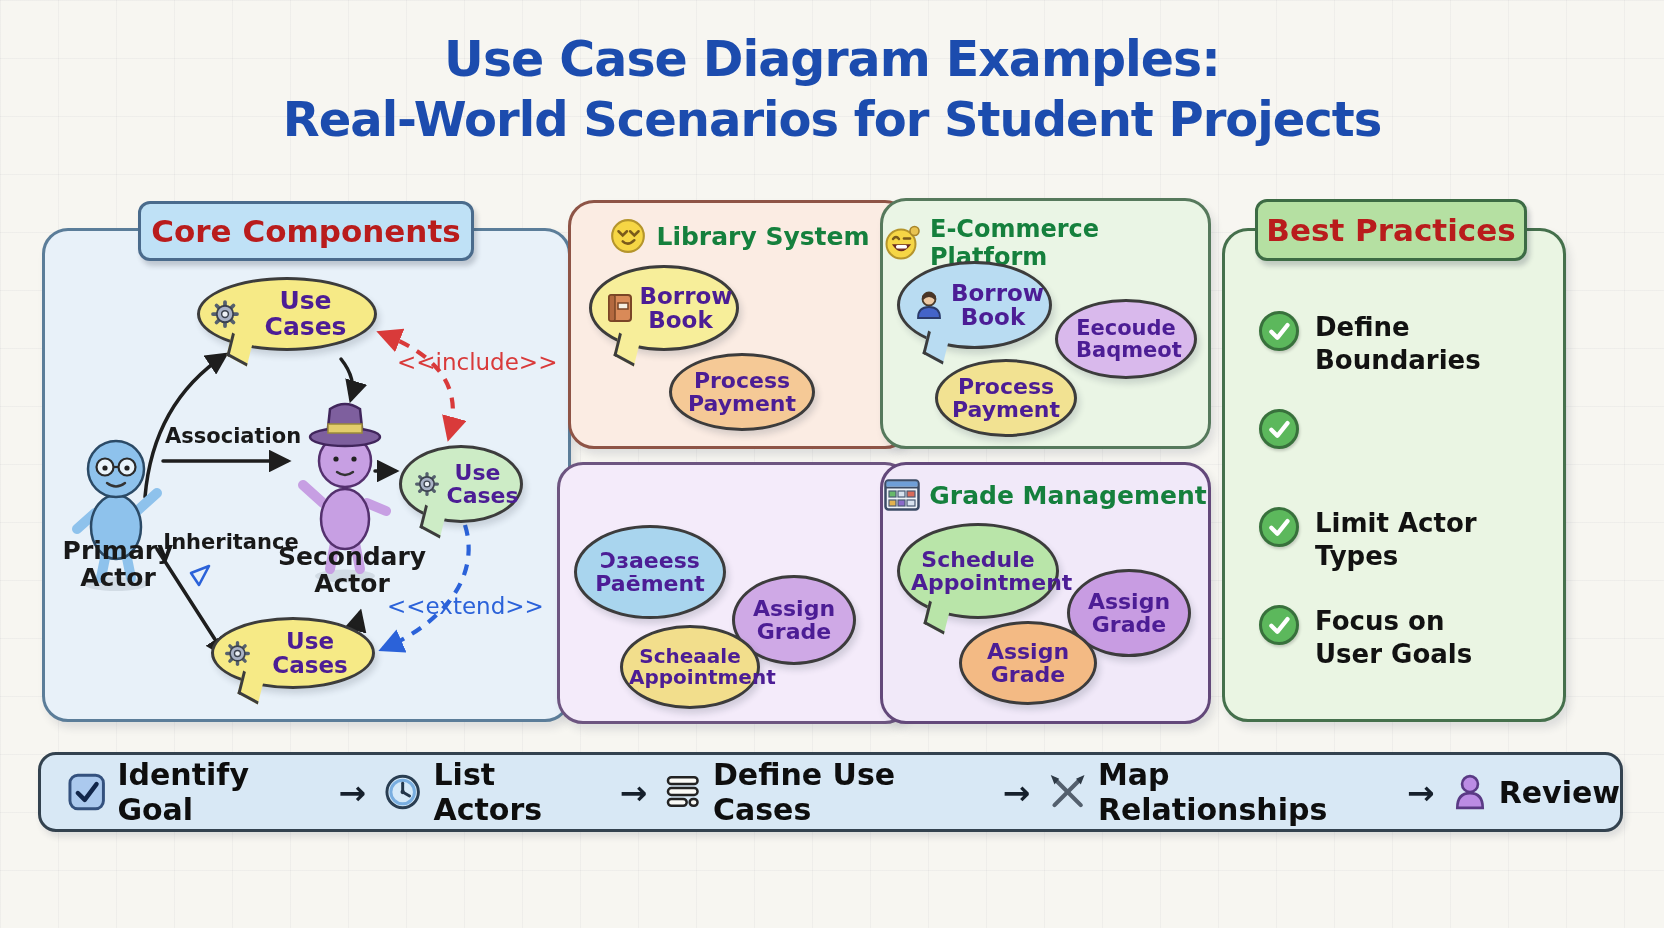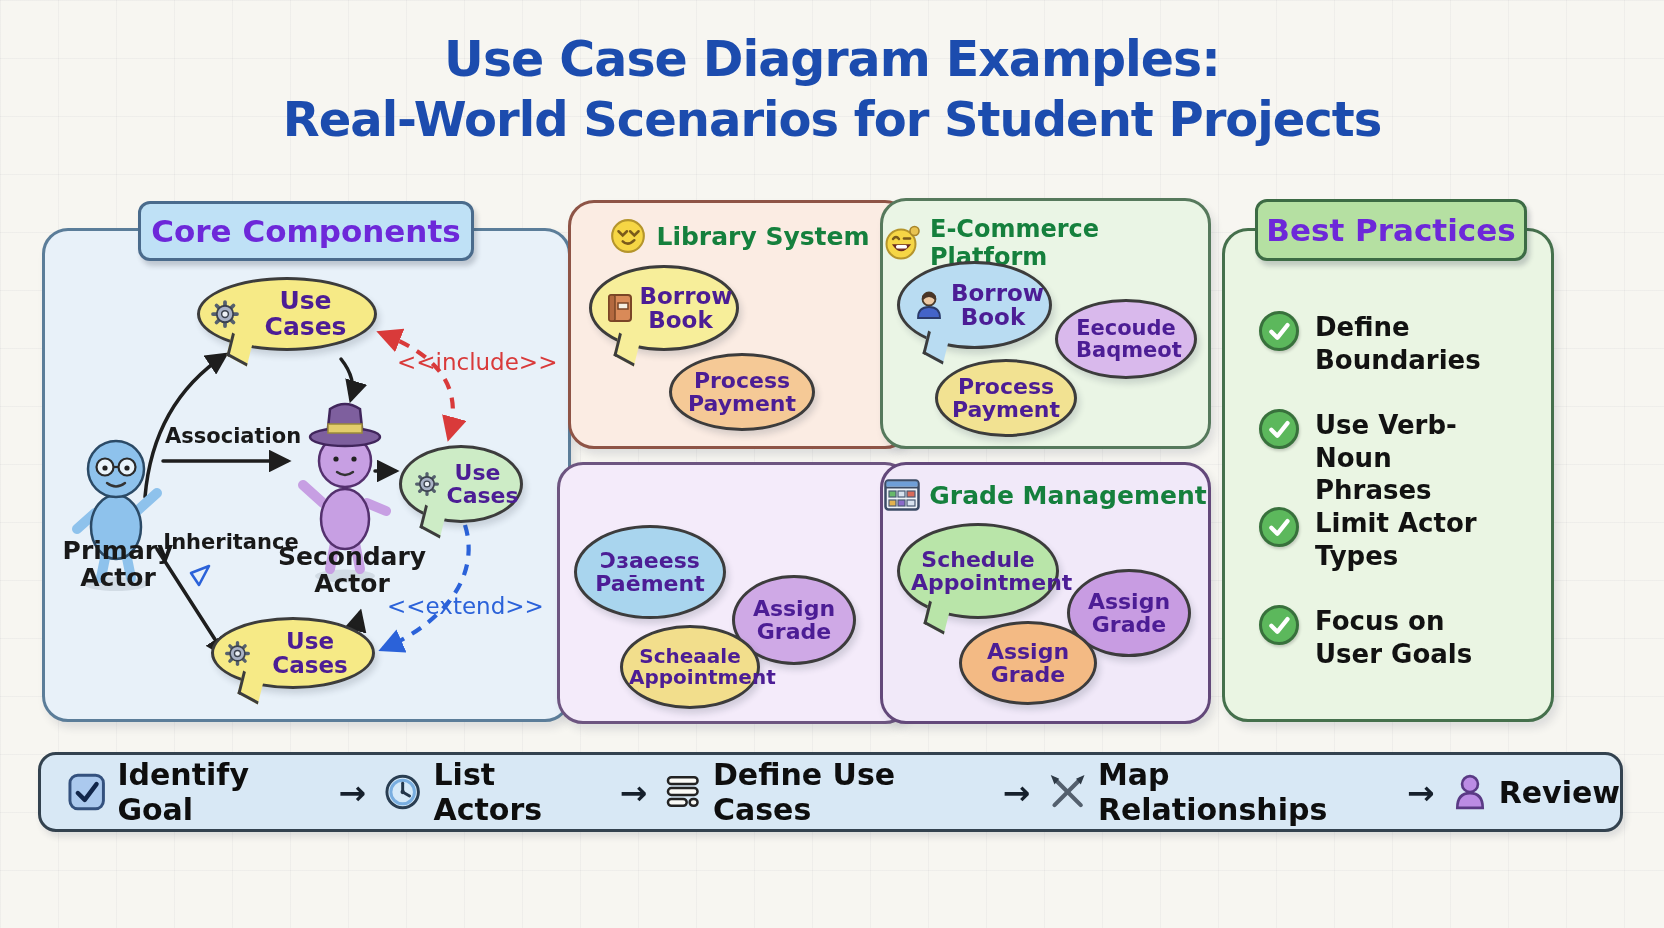--- a/index.html
+++ b/index.html
@@ -12,24 +12,24 @@
   .title{position:absolute;top:30px;left:0;right:0;text-align:center;font-weight:bold;color:#1c4cae;line-height:1.22;}
   .title .l1{font-size:49px;letter-spacing:-1px;}
   .title .l2{font-size:48px;letter-spacing:-1px;}
 
   .panel{position:absolute;border-radius:26px;box-shadow:4px 6px 8px rgba(40,50,70,0.12);}
   .core{left:42px;top:228px;width:523px;height:488px;background:#e8f1f9;border:3px solid #5b7d99;}
   .library{left:568px;top:200px;width:337px;height:243px;background:#fbece3;border:3px solid #8e5446;}
   .ecommerce{left:880px;top:198px;width:325px;height:245px;background:#eaf5e5;border:3px solid #56795c;}
   .hospital{left:557px;top:462px;width:348px;height:256px;background:#f4ebfa;border:3px solid #6d5580;}
   .grade{left:880px;top:462px;width:325px;height:256px;background:#f1e9f9;border:3px solid #63487a;}
-  .best{left:1222px;top:228px;width:326px;height:488px;background:#eaf5e3;border:3px solid #45704c;}
+  .best{left:1222px;top:228px;width:326px;height:488px;background:#eaf5e3;border:3px solid #45704c;padding-left:12px;}
 
   .tab{position:absolute;display:flex;align-items:center;justify-content:center;font-weight:bold;
-       border-radius:12px;box-shadow:3px 5px 5px rgba(40,50,70,0.22);color:#6d28d9;}
+       border-radius:12px;box-shadow:3px 5px 5px rgba(40,50,70,0.22);color:#b91c1c;}
   .core-tab{left:93px;top:-30px;width:330px;height:54px;background:#bfe1f6;border:3px solid #4a6b8c;font-size:31px;}
   .best-tab{left:30px;top:-32px;width:266px;height:56px;background:#b5e0a2;border:3px solid #3c6b44;font-size:31px;}
 
   .phead{position:absolute;top:14px;left:0;right:0;display:flex;align-items:center;justify-content:center;
          gap:9px;font-weight:bold;font-size:25px;color:#15803d;}
   .phead svg{flex:none;}
 
   .bubble{position:absolute;border:3px solid #3c3c3c;border-radius:50%;display:flex;align-items:center;
           justify-content:center;gap:7px;text-align:center;font-weight:bold;color:#4c1d95;
           box-shadow:3px 5px 6px rgba(40,50,70,0.16);padding:4px 10px;line-height:1.05;box-sizing:border-box;}
@@ -295,21 +295,20 @@
           </svg>
       </div>
       <div class="bp-text">Define Boundaries</div>
     </div>
     <div class="bp-item" style="top:178px;">
       <div class="check">
         <svg viewBox="0 0 40 40" width="34" height="34">
             <path d="M11 21 L18 28 L30 13" stroke="#ffffff" stroke-width="5" fill="none" stroke-linecap="round" stroke-linejoin="round"></path>
           </svg>
       </div>
-      <div class="bp-text">Use Verb-Noun Phrases</div>
     </div>
     <div class="bp-item" style="top:276px;">
       <div class="check">
         <svg viewBox="0 0 40 40" width="34" height="34">
             <path d="M11 21 L18 28 L30 13" stroke="#ffffff" stroke-width="5" fill="none" stroke-linecap="round" stroke-linejoin="round"></path>
           </svg>
       </div>
       <div class="bp-text">Limit Actor Types</div>
     </div>
     <div class="bp-item" style="top:374px;">

